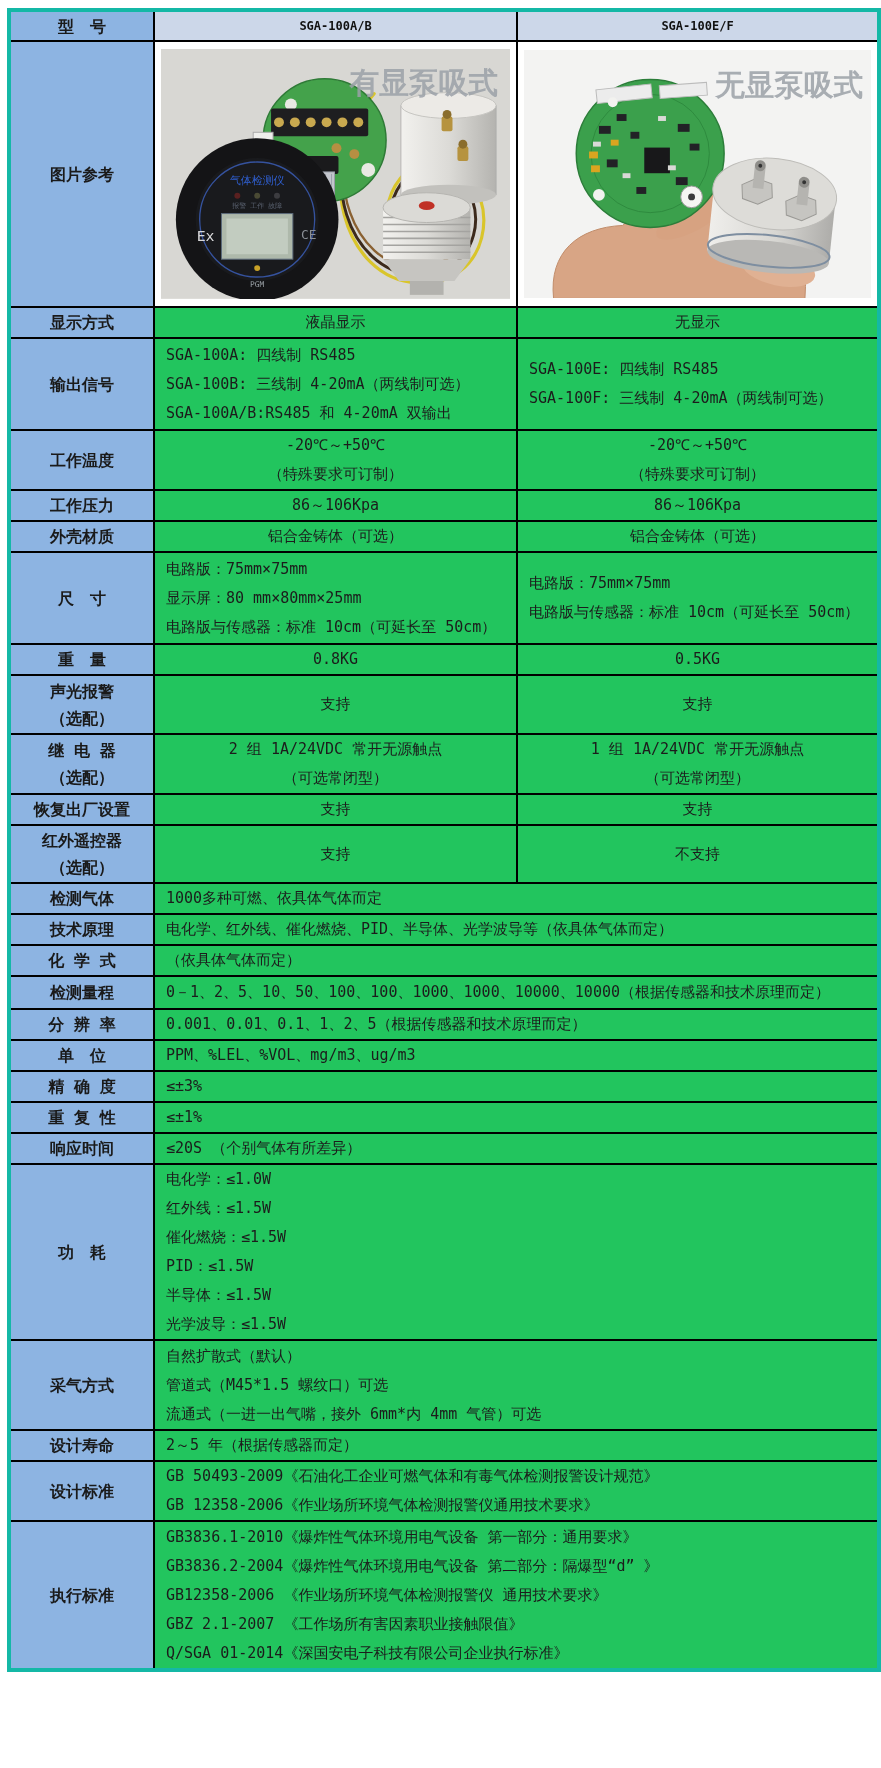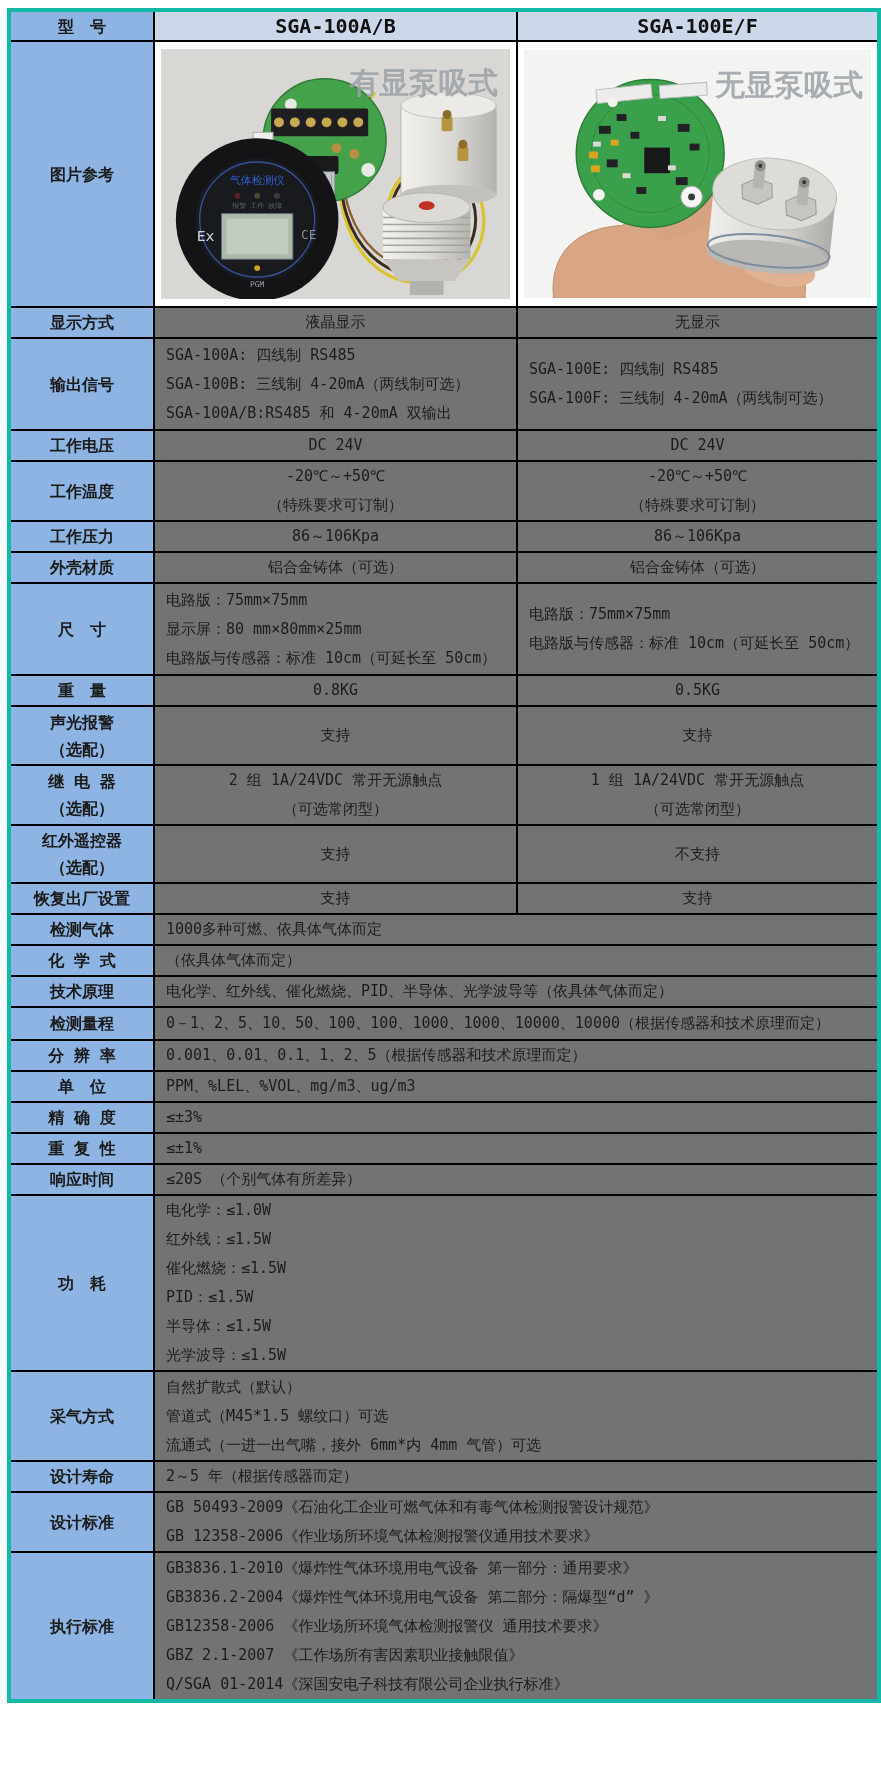--- a/index.html
+++ b/index.html
@@ -1,22 +1,22 @@
 <!DOCTYPE html>
 <html><head>
 <meta charset="utf-8">
 <style>
   html,body{margin:0;padding:0;background:#ffffff;}
   body{width:881px;font-family:"DejaVu Sans Mono","Liberation Sans",sans-serif;}
   .sheet{width:881px;height:1768px;position:relative;background:#fff;}
   table.spec{border-collapse:collapse;table-layout:fixed;width:870px;margin:8px 4px 0 7px;border:4px solid #14b8a6;}
   td{border:2px solid #000;vertical-align:middle;overflow:hidden;padding:0;}
   td.lbl{background:#8db4e2;text-align:center;font-weight:bold;font-size:16px;color:#1a1a1a;line-height:27px;}
-  td.hdr{background:#ccd7e9;text-align:center;font-weight:bold;font-size:20px;color:#111;}
-  td.val{background:#737373;font-size:15px;color:#1c1c1c;line-height:29px;}
+  td.hdr{background:#ccd7e9;text-align:center;font-weight:bold;font-size:12px;color:#111;}
+  td.val{background:#22c55e;font-size:15px;color:#1c1c1c;line-height:29px;}
   td.val.c{text-align:center;}
   td.val.l{text-align:left;padding-left:11px;padding-right:4px;}
   td.val .ln{white-space:nowrap;}
   td.imgcell{background:#ffffff;padding:6px;}
   td.imgcell svg{display:block;width:100%;height:100%;}
   .wm{font-size:30px;font-weight:bold;fill:#9ba1a8;opacity:.85;}
 </style>
 </head>
 <body>
 
@@ -214,25 +214,20 @@
     <div class="ln">SGA-100A: 四线制 RS485</div>
     <div class="ln">SGA-100B: 三线制 4-20mA（两线制可选）</div>
     <div class="ln">SGA-100A/B:RS485 和 4-20mA 双输出</div>
   </td>
   <td class="val l">
     <div class="ln">SGA-100E: 四线制 RS485</div>
     <div class="ln">SGA-100F: 三线制 4-20mA（两线制可选）</div>
   </td>
 </tr>
 
-<tr style="height:30px">
-  <td class="lbl">工作电压</td>
-  <td class="val c">DC 24V</td>
-  <td class="val c">DC 24V</td>
-</tr>
 
 <tr style="height:60px">
   <td class="lbl">工作温度</td>
   <td class="val c">
     <div>-20℃～+50℃</div>
     <div>（特殊要求可订制）</div>
   </td>
   <td class="val c">
     <div>-20℃～+50℃</div>
     <div>（特殊要求可订制）</div>
@@ -288,48 +283,48 @@
   <td class="val c">
     <div>2 组 1A/24VDC 常开无源触点</div>
     <div>（可选常闭型）</div>
   </td>
   <td class="val c">
     <div>1 组 1A/24VDC 常开无源触点</div>
     <div>（可选常闭型）</div>
   </td>
 </tr>
 
+<tr style="height:29px">
+  <td class="lbl">恢复出厂设置</td>
+  <td class="val c">支持</td>
+  <td class="val c">支持</td>
+</tr>
+
 <tr style="height:58px">
   <td class="lbl">
     <div>红外遥控器</div>
     <div>（选配）</div>
   </td>
   <td class="val c">支持</td>
   <td class="val c">不支持</td>
 </tr>
 
-<tr style="height:29px">
-  <td class="lbl">恢复出厂设置</td>
-  <td class="val c">支持</td>
-  <td class="val c">支持</td>
-</tr>
-
 <tr style="height:30px">
   <td class="lbl">检测气体</td>
   <td class="val l" colspan="2">1000多种可燃、依具体气体而定</td>
+</tr>
+
+<tr style="height:30px">
+  <td class="lbl">技术原理</td>
+  <td class="val l" colspan="2">电化学、红外线、催化燃烧、PID、半导体、光学波导等（依具体气体而定）</td>
 </tr>
 
 <tr style="height:29px">
   <td class="lbl">化 学 式</td>
   <td class="val l" colspan="2">（依具体气体而定）</td>
-</tr>
-
-<tr style="height:30px">
-  <td class="lbl">技术原理</td>
-  <td class="val l" colspan="2">电化学、红外线、催化燃烧、PID、半导体、光学波导等（依具体气体而定）</td>
 </tr>
 
 <tr style="height:33px">
   <td class="lbl">检测量程</td>
   <td class="val l" colspan="2">
             <div class="ln">0－1、2、5、10、50、100、100、1000、1000、10000、10000（根据传感器和技术原理而定）</div>
           </td>
 </tr>
 
 <tr style="height:30px">

